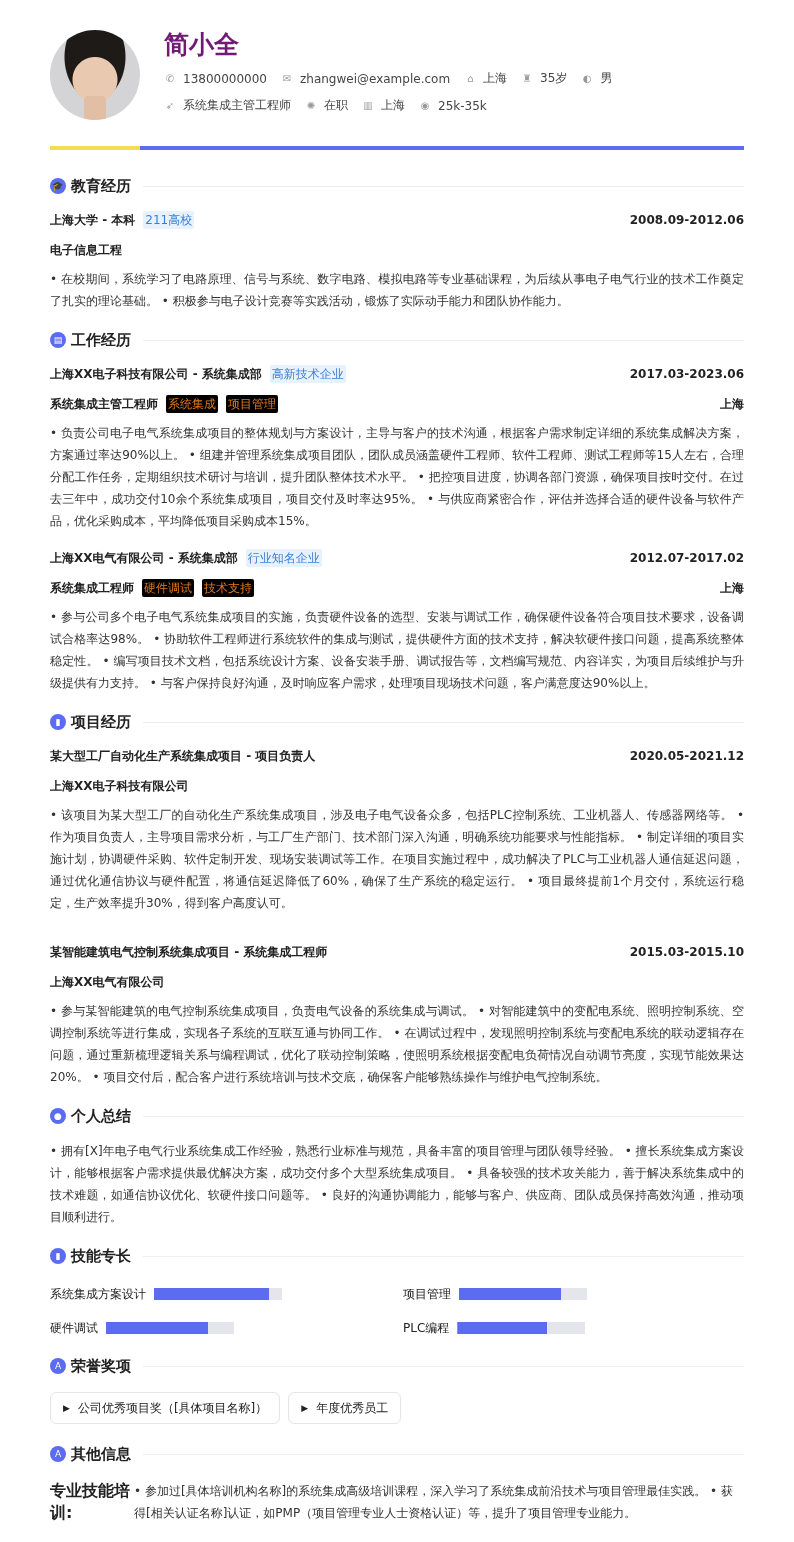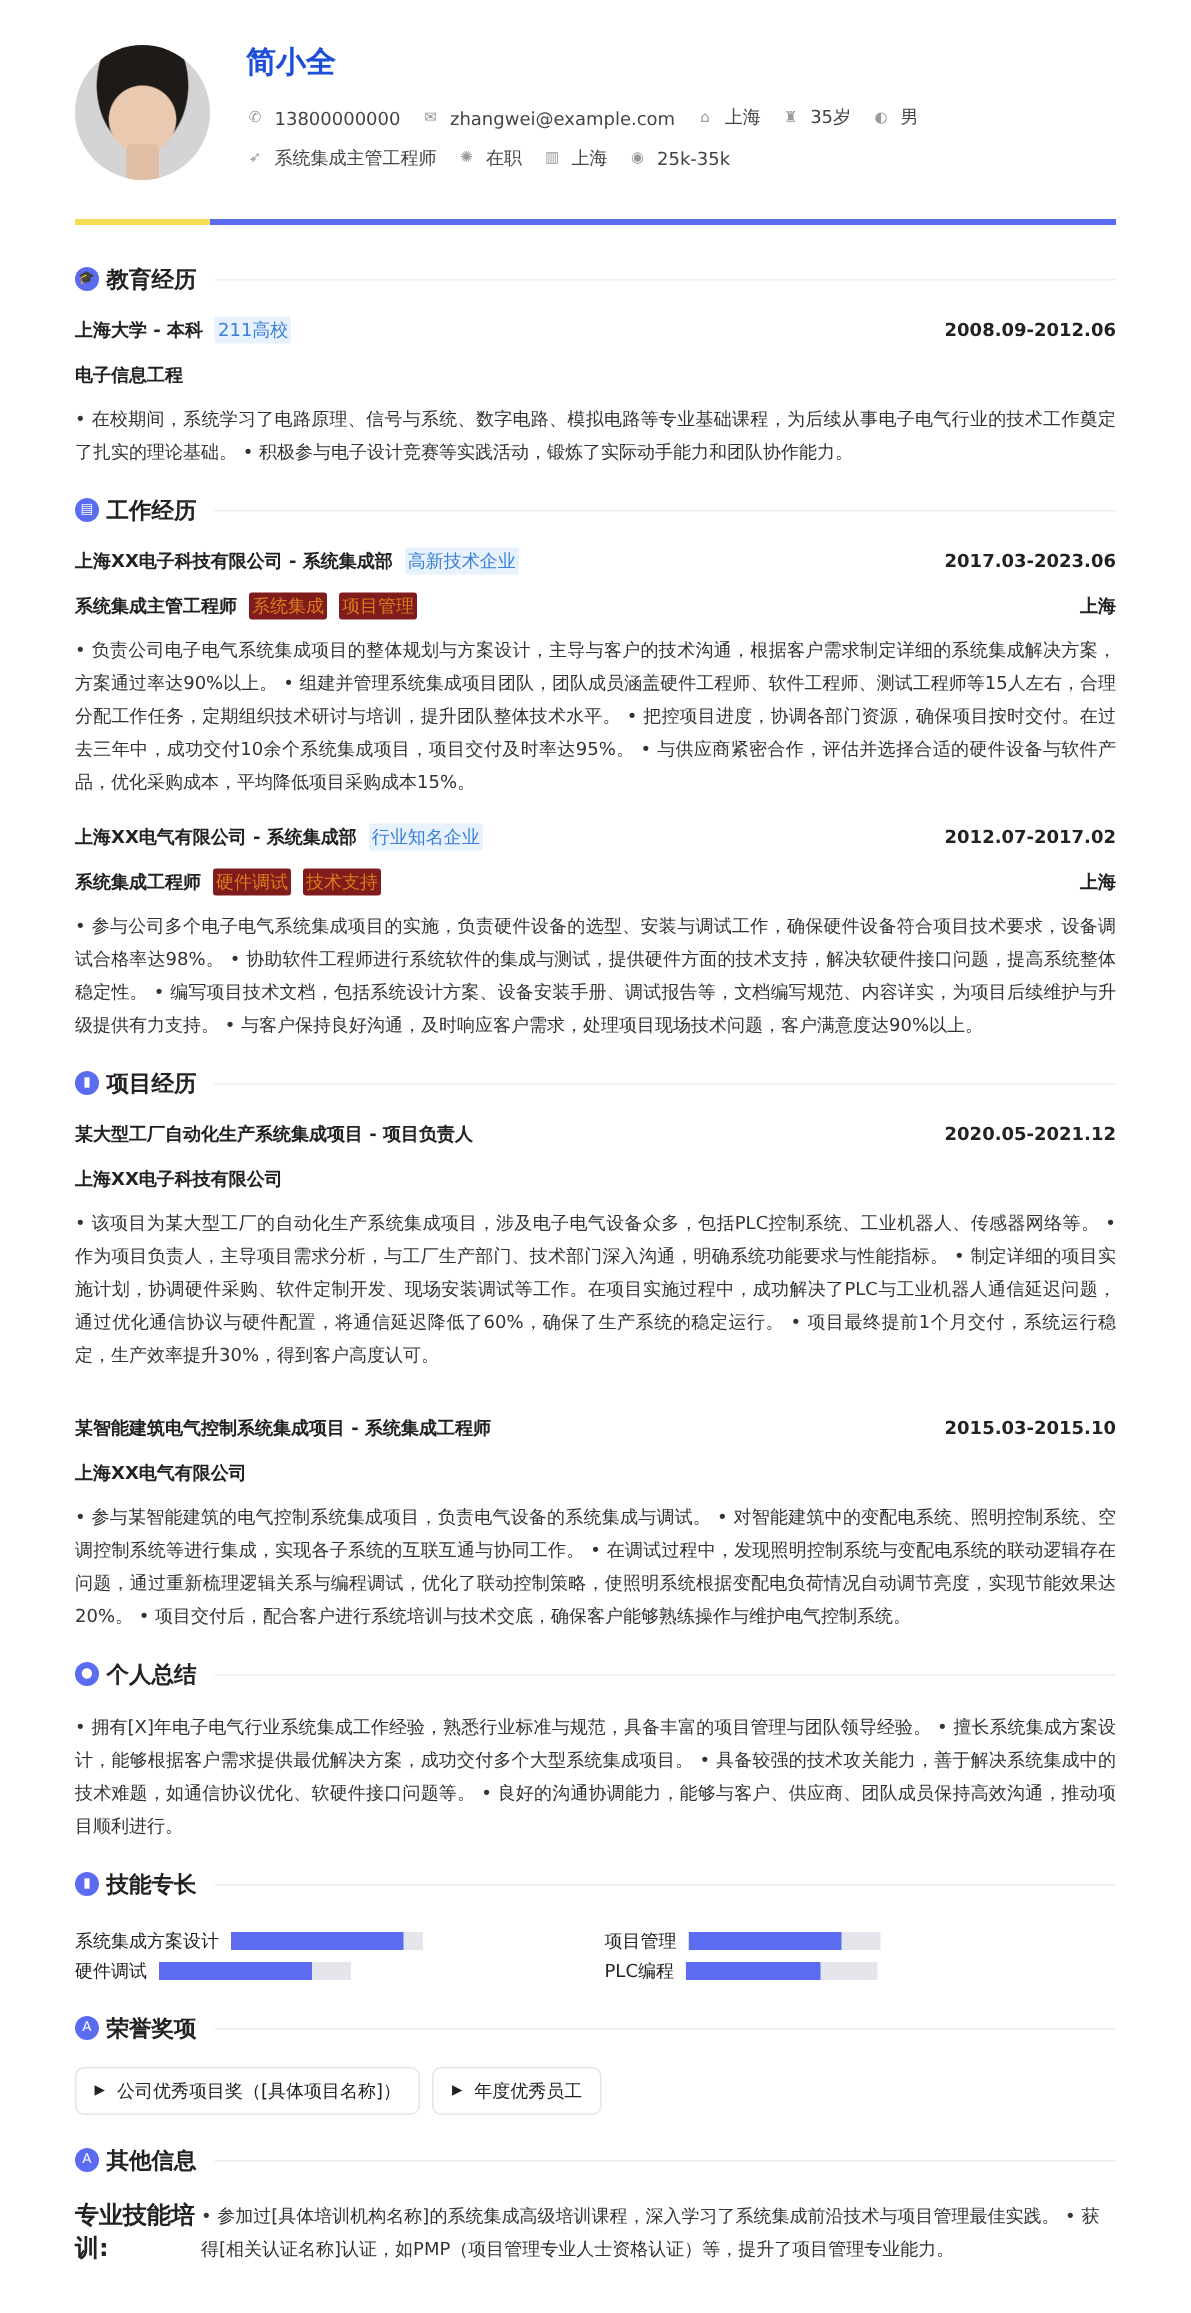--- a/index.html
+++ b/index.html
@@ -11,21 +11,21 @@
   .page { position: relative; width: 794px; padding: 0 50px; }
   .header { position: relative; height: 146px; }
   .avatar {
     position: absolute; left: 0; top: 30px; width: 90px; height: 90px; border-radius: 50%;
     background: radial-gradient(circle at 50% 55%, #e9c9b0 0 22px, transparent 23px),
                 radial-gradient(ellipse at 50% 30%, #1e1a18 0 30px, transparent 31px),
                 #d4d4d6;
     overflow: hidden;
   }
   .avatar .neck { position:absolute; left:34px; top:66px; width:22px; height:26px; background:#e2bea4; border-radius: 4px; }
-  .name { position: absolute; left: 114px; top: 28px; font-size: 20px; font-weight: bold; color: #1d4ed8; }
+  .name { position: absolute; left: 114px; top: 28px; font-size: 25px; font-weight: bold; color: #701a75; }
   .info-row { position: absolute; left: 114px; display: flex; align-items: center; font-size: 12px; color: #444; }
   .info-row.r1 { top: 70px; }
   .info-row.r2 { top: 97px; }
   .info-item { display: flex; align-items: center; margin-right: 14px; }
   .info-item .ic { width: 12px; height: 12px; margin-right: 7px; color: #999; font-size: 10px; line-height: 12px; text-align: center; }
   .accent-bar { position: absolute; left: 0; top: 146px; width: 694px; height: 4px; background: #5b6cf0; }
   .accent-bar .yellow { position: absolute; left: 0; top: 0; width: 90px; height: 4px; background: #f5dc55; }
 
   .section-title { display: flex; align-items: center; height: 24px; margin-top: 18px; }
   .section-title .sicon {
@@ -33,24 +33,24 @@
     font-size: 9px; line-height: 16px; text-align: center; margin-right: 5px; flex: none;
   }
   .section-title .stext { font-size: 15px; font-weight: bold; color: #222; margin-right: 12px; }
   .section-title .sline { flex: 1; height: 1px; background: #eceef2; }
 
   .row { display: flex; align-items: center; justify-content: space-between; height: 20px; }
   .row .left { display: flex; align-items: center; }
   .bold { font-weight: bold; font-size: 12px; color: #222; }
   .tag { display: inline-block; font-size: 12px; padding: 1px 2px; margin-left: 8px; border-radius: 2px; line-height: 16px; }
   .tag.blue { background: #e8f2fd; color: #3a7fd5; }
-  .tag.orange { background: #7f1d1d; color: #e07a1c; }
+  .tag.orange { background: #000000; color: #e07a1c; }
   .desc { font-size: 12px; color: #333; line-height: 22px; text-align: justify; }
 
-  .skills { display: grid; grid-template-columns: 353px 341px; margin-top: 16px; }
+  .skills { display: grid; grid-template-columns: 353px 341px; row-gap: 14px; margin-top: 16px; }
   .skill { display: flex; align-items: center; height: 20px; }
   .skill .label { font-size: 12px; color: #222; margin-right: 8px; }
   .skill .bar { width: 128px; height: 12px; background: #e4e6ec; position: relative; }
   .skill .fill { position: absolute; left: 0; top: 0; height: 12px; background: #5b6cf0; clip-path: polygon(0 0, 100% 0, calc(100% + 3px) 100%, 0 100%); }
 
   .awards { display: flex; margin-top: 14px; }
   .award {
     display: flex; align-items: center; height: 32px; padding: 0 12px; border: 1px solid #e3e5ea;
     border-radius: 6px; margin-right: 8px; font-size: 12px; color: #222; background: #fff;
   }

